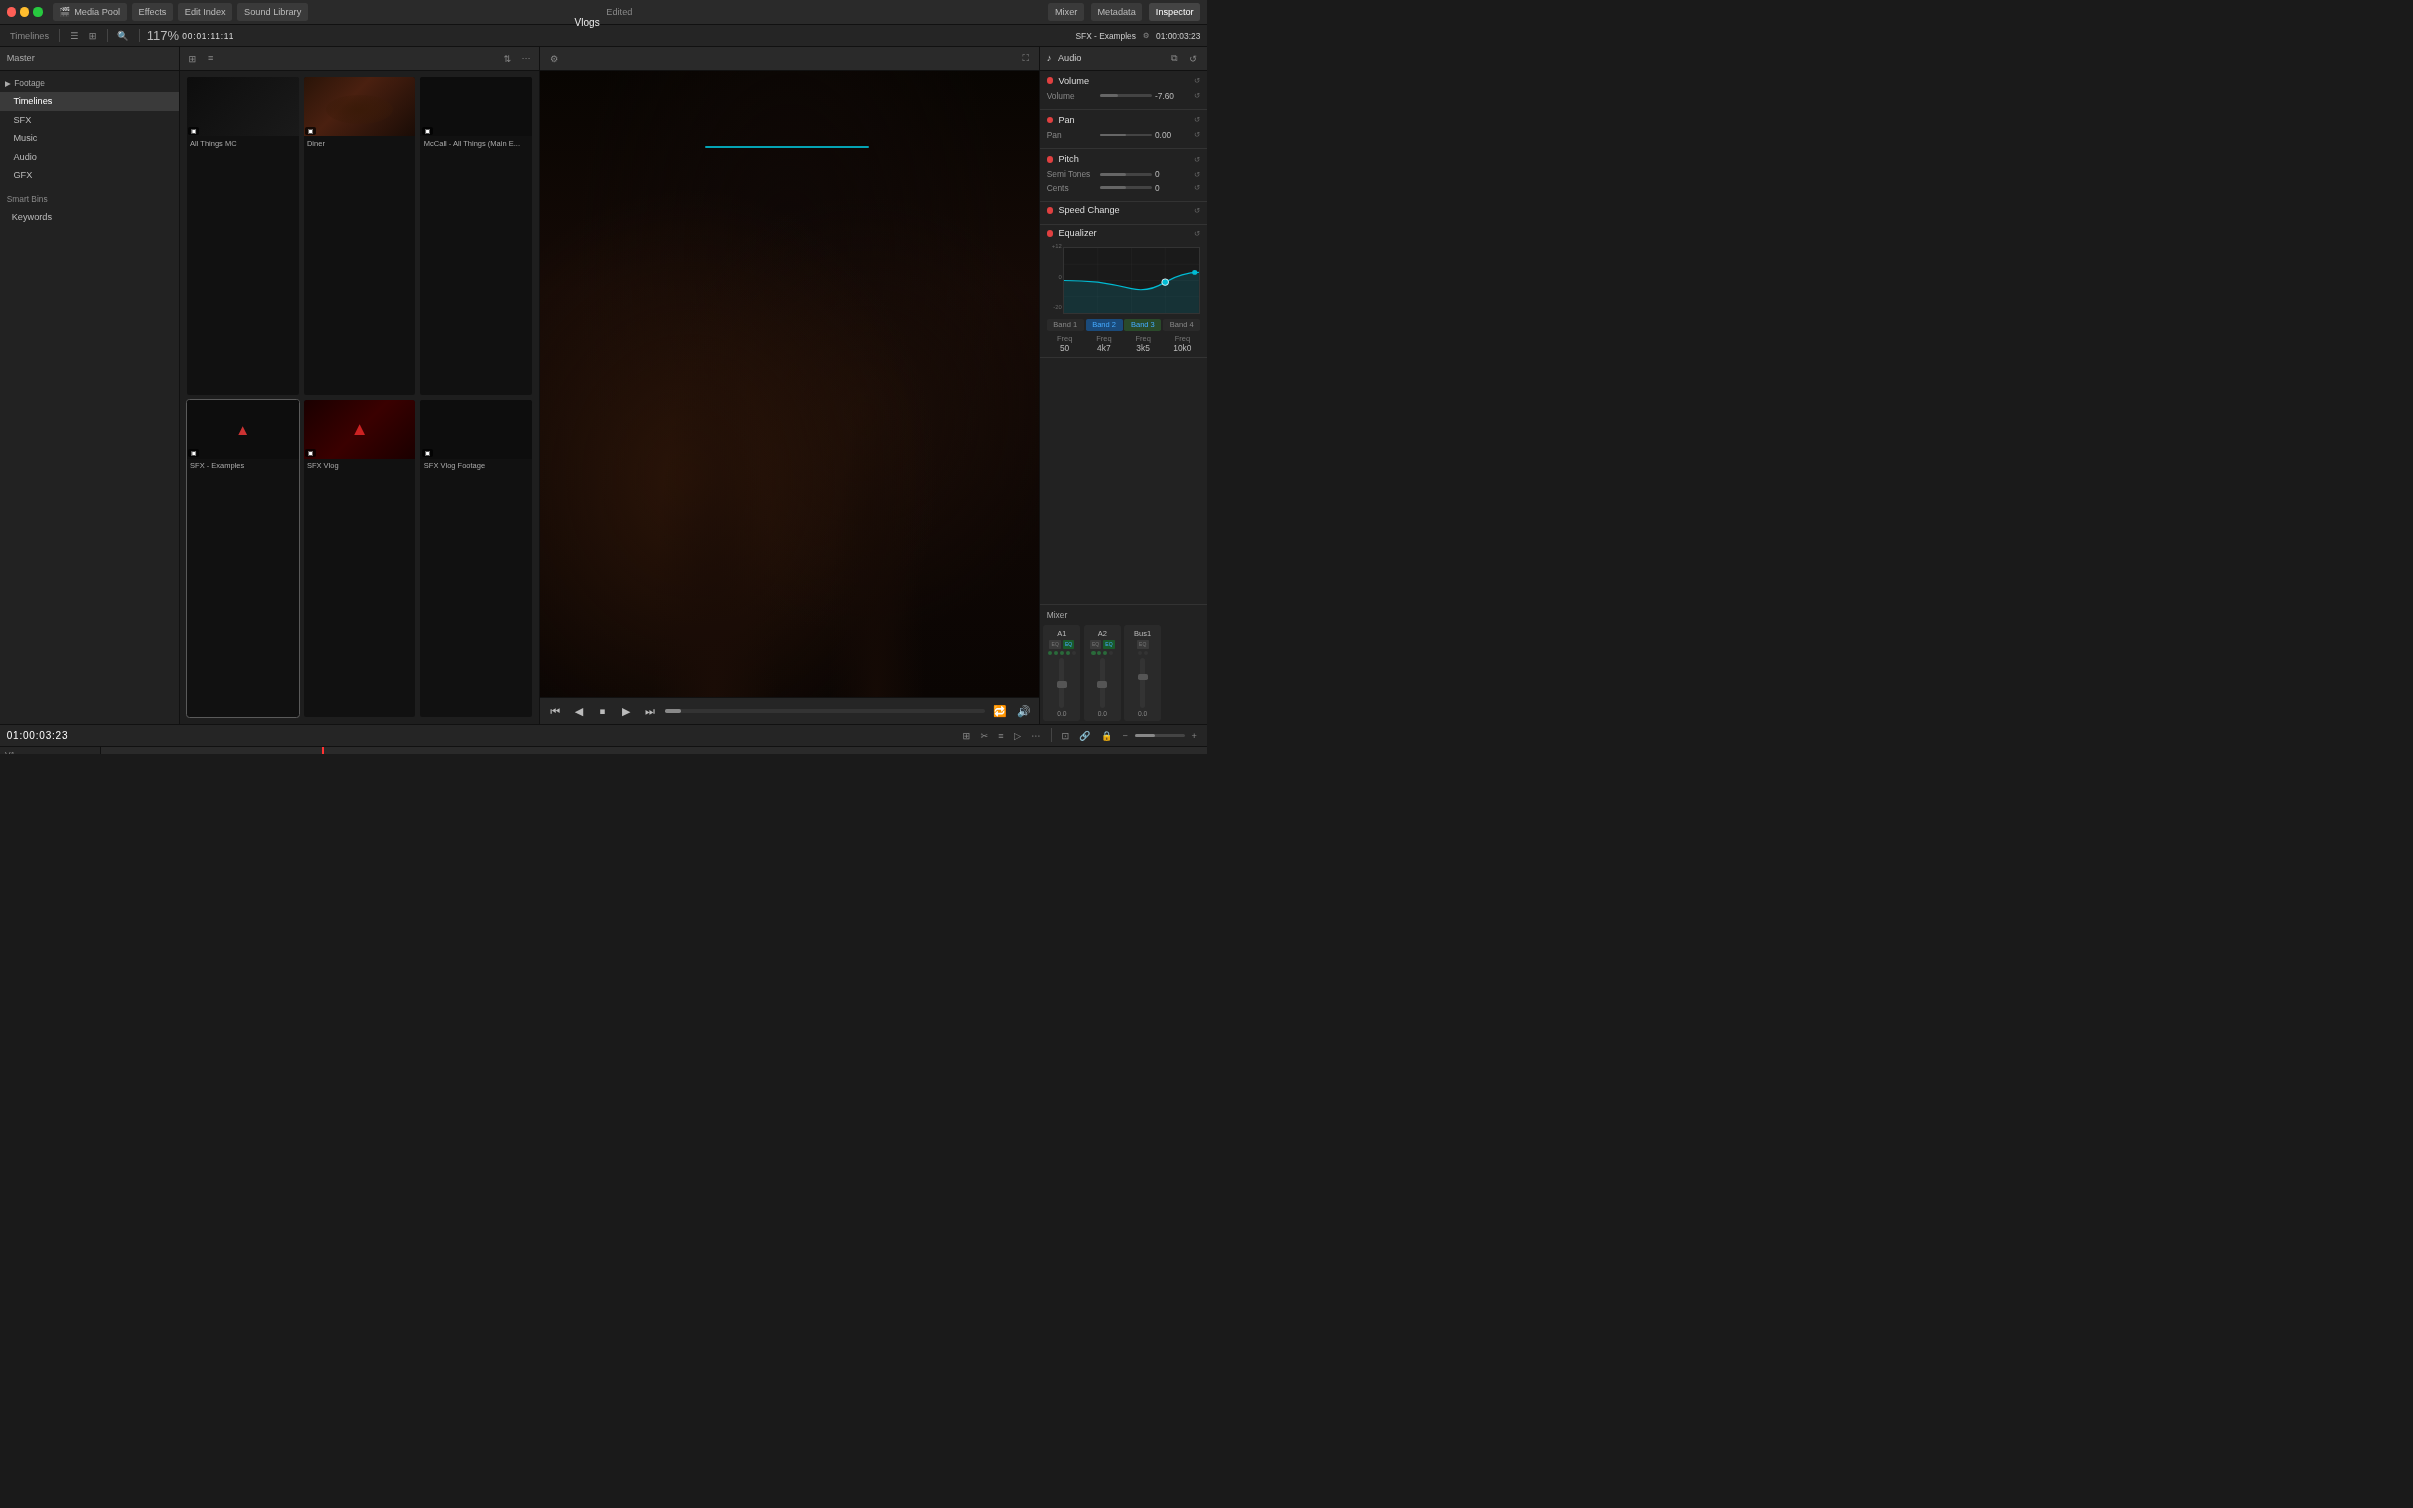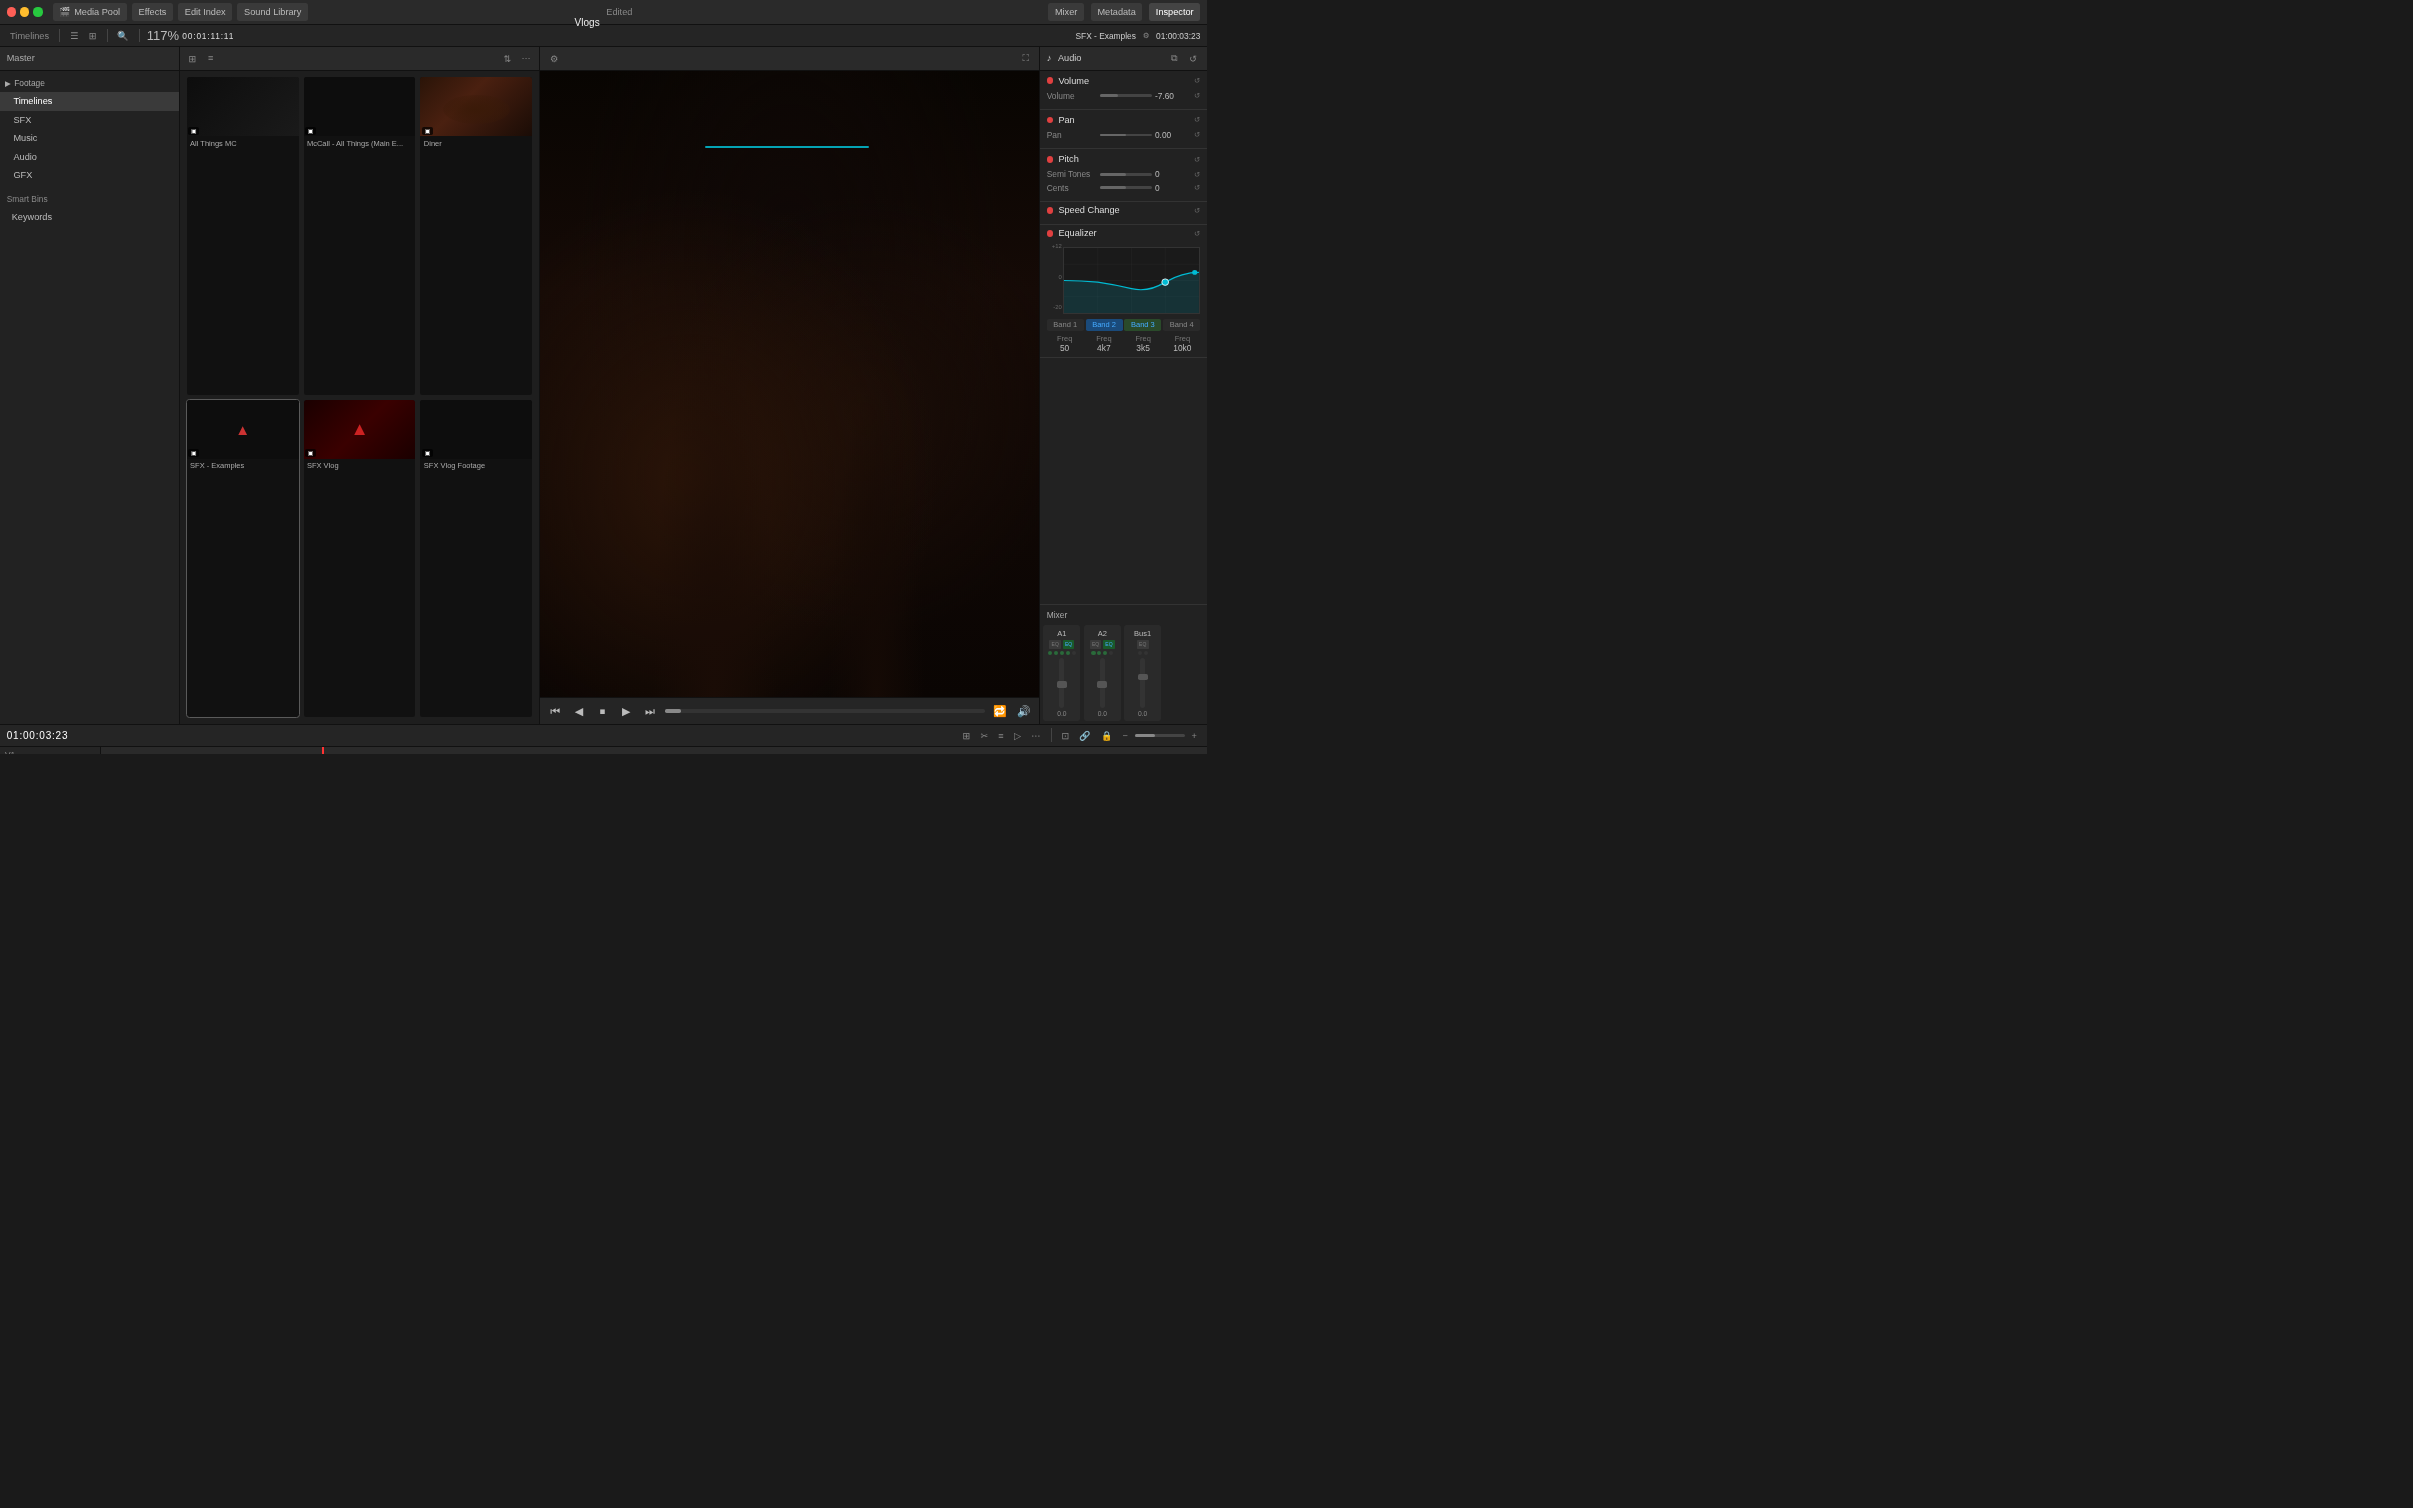--- a/index.html
+++ b/index.html
@@ -692,33 +692,33 @@
 
       <div class="media-thumb">
         <div class="thumb-img thumb-dark">
           <div style="width:100%;height:100%;background:linear-gradient(135deg,#0d0d0d,#1a1a1a);"></div>
           <div class="thumb-badge">▣</div>
         </div>
         <div class="thumb-label">All Things MC</div>
       </div>
 
       <div class="media-thumb">
+        <div class="thumb-img" style="background:linear-gradient(135deg,#2a1408 0%,#4a2010 40%,#1a0c06 100%);position:relative;overflow:hidden;">
+          <div style="position:absolute;bottom:20%;left:20%;width:60%;height:50%;background:radial-gradient(#3a1a08,transparent);border-radius:50%;"></div>
+          <div class="thumb-badge">▣</div>
+        </div>
+        <div class="thumb-label">Diner</div>
+      </div>
+
+      <div class="media-thumb">
         <div class="thumb-img thumb-dark">
           <div style="width:100%;height:100%;background:#0d0d0d;"></div>
           <div class="thumb-badge">▣</div>
         </div>
         <div class="thumb-label">McCall - All Things (Main E...</div>
-      </div>
-
-      <div class="media-thumb">
-        <div class="thumb-img" style="background:linear-gradient(135deg,#2a1408 0%,#4a2010 40%,#1a0c06 100%);position:relative;overflow:hidden;">
-          <div style="position:absolute;bottom:20%;left:20%;width:60%;height:50%;background:radial-gradient(#3a1a08,transparent);border-radius:50%;"></div>
-          <div class="thumb-badge">▣</div>
-        </div>
-        <div class="thumb-label">Diner</div>
       </div>
 
       <div class="media-thumb" style="outline:1.7px solid #5a5a5a;">
         <div class="thumb-img" style="background:#0d0d0d;display:flex;align-items:center;justify-content:center;">
           <span style="color:#cc3333;font-size:15px;font-weight:bold;">▲</span>
           <div class="thumb-badge">▣</div>
         </div>
         <div class="thumb-label">SFX - Examples</div>
       </div>
 

